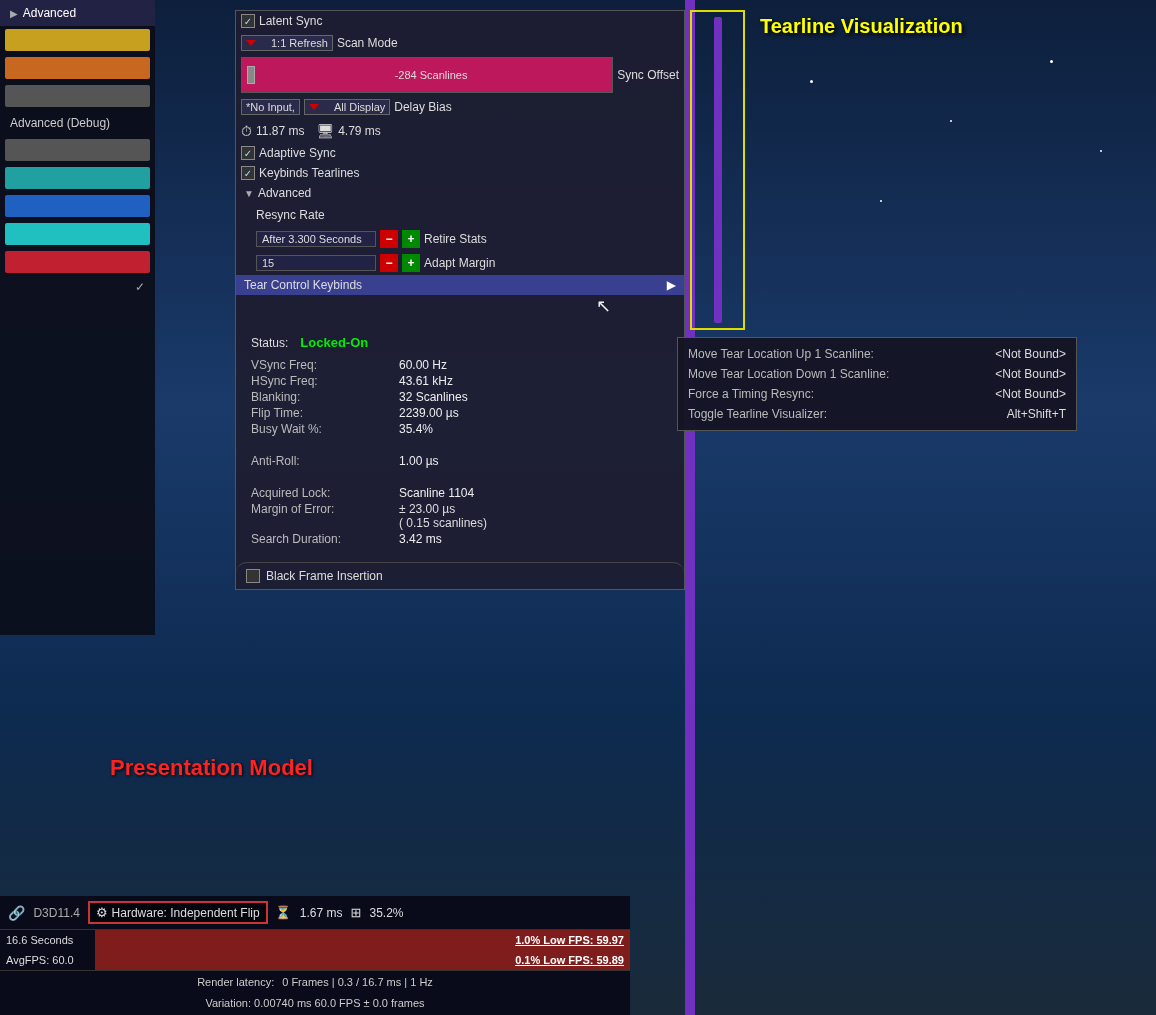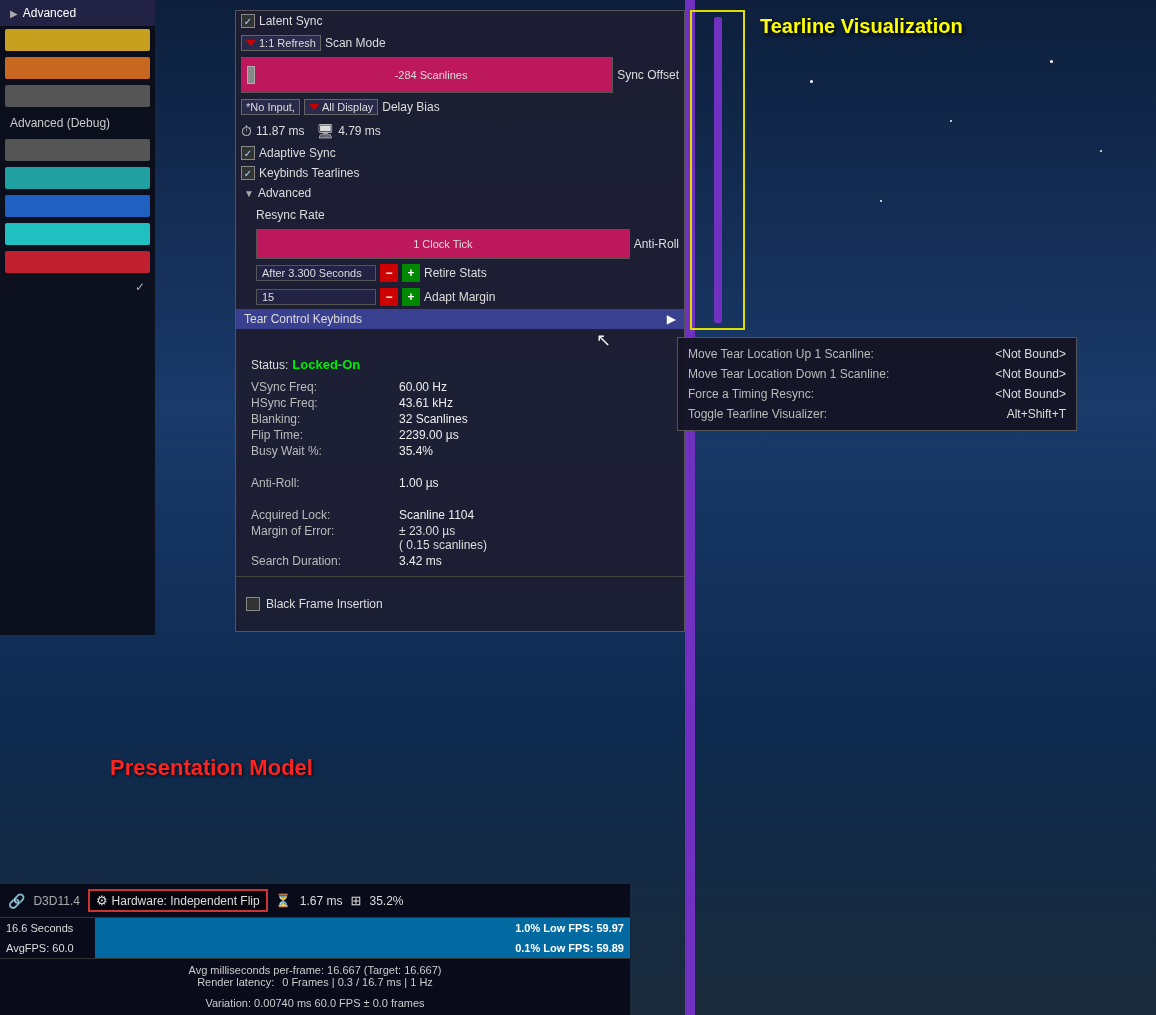--- a/index.html
+++ b/index.html
@@ -116,21 +116,21 @@
     }
 
     .select-box {
       background: #2a2a4a;
       border: 1px solid #666;
       color: #ddd;
       font-size: 11px;
       padding: 1px 4px;
       display: inline-flex;
       align-items: center;
-      gap: 3px;
+      gap: 15px;
       cursor: pointer;
     }
 
     .select-arrow {
       width: 0; height: 0;
       border-left: 5px solid transparent;
       border-right: 5px solid transparent;
       border-top: 6px solid #c00;
       display: inline-block;
     }
@@ -232,23 +232,24 @@
     }
 
     .stat-key { color: #bbb; }
     .stat-val { color: #eee; }
 
     
     .bfi-row {
       display: flex;
       align-items: center;
       gap: 6px;
-      padding: 20px 10px;
+      padding: 6px 10px;
       border-top: 1px solid #444;
-      margin-top: 0;
+      margin-top: 8px;
+      border-radius: 11px;
     }
 
     
     .keybinds-panel {
       position: absolute;
       top: 337px;
       left: 677px;
       width: 400px;
       background: rgba(20, 20, 35, 0.96);
       border: 1px solid #555;
@@ -369,28 +370,29 @@
       width: 95px;
       padding: 2px 6px;
       color: #ddd;
       font-size: 11px;
       white-space: nowrap;
     }
 
     .fps-bar {
       flex: 1;
       height: 20px;
-      background: #0369a1;
+      background: #7f1d1d;
       display: flex;
       align-items: center;
       justify-content: flex-end;
       padding-right: 6px;
       color: #fff;
       font-size: 11px;
       font-weight: bold;
+      text-decoration: underline;
     }
 
     .bottom-stats {
       padding: 5px 10px;
       font-size: 11px;
       text-align: center;
       color: #ccc;
       border-top: 1px solid #333;
     }
 
@@ -521,26 +523,20 @@
     <span class="section-triangle">▼</span>
     <span>Advanced</span>
   </div>
 
   <div class="advanced-section">
 
     <div class="panel-row">
       <span>Resync Rate</span>
     </div>
 
-    <div class="panel-row">
-      <div class="slider-container" style="flex:1;">
-        <span class="slider-value">1 Clock Tick</span>
-      </div>
-      <span>Anti-Roll</span>
-    </div>
 
     <div class="panel-row">
       <div class="input-field">
         <span>After 3.300 Seconds</span>
       </div>
       <button class="btn-pm">−</button>
       <button class="btn-pm btn-plus">+</button>
       <span>Retire Stats</span>
     </div>
 
@@ -557,21 +553,21 @@
   <div class="keybinds-row">
     <span>Tear Control Keybinds</span>
     <span class="keybinds-arrow">▶</span>
   </div>
 
   <div style="position:relative;height:20px;">
     <div class="cursor" style="top:0;left:360px;">↖</div>
   </div>
 
   <div class="status-section">
-    <div style="display:flex;align-items:flex-end;gap:4px;">
+    <div style="display:flex;align-items:flex-end;gap:12px;margin-top:12px;">
       <span>Status:</span>
       <span class="status-locked">Locked-On</span>
     </div>
 
     <div class="stat-grid">
       <span class="stat-key">VSync Freq:</span>
       <span class="stat-val">60.00 Hz</span>
 
       <span class="stat-key">HSync Freq:</span>
       <span class="stat-val">43.61 kHz</span>
@@ -659,21 +655,20 @@
   <div class="fps-bar-row">
     <span class="fps-label">
       <span>AvgFPS:</span>&nbsp;<span>60.0</span>
     </span>
     <div class="fps-bar">
       <span>0.1% Low FPS: 59.89</span>
     </div>
   </div>
 
   <div class="bottom-stats">
-    <div>Avg milliseconds per-frame: 16.667  (Target: 16.667)</div>
     <div style="display:flex;justify-content:center;gap:8px;">
       <span>Render latency:</span>
       <span>0 Frames  | 0.3 / 16.7 ms |  1 Hz</span>
     </div>
   </div>
 
   <div class="bottom-variation">
     <span>Variation:  0.00740 ms         60.0 FPS  ±  0.0 frames</span>
   </div>
 </div>

